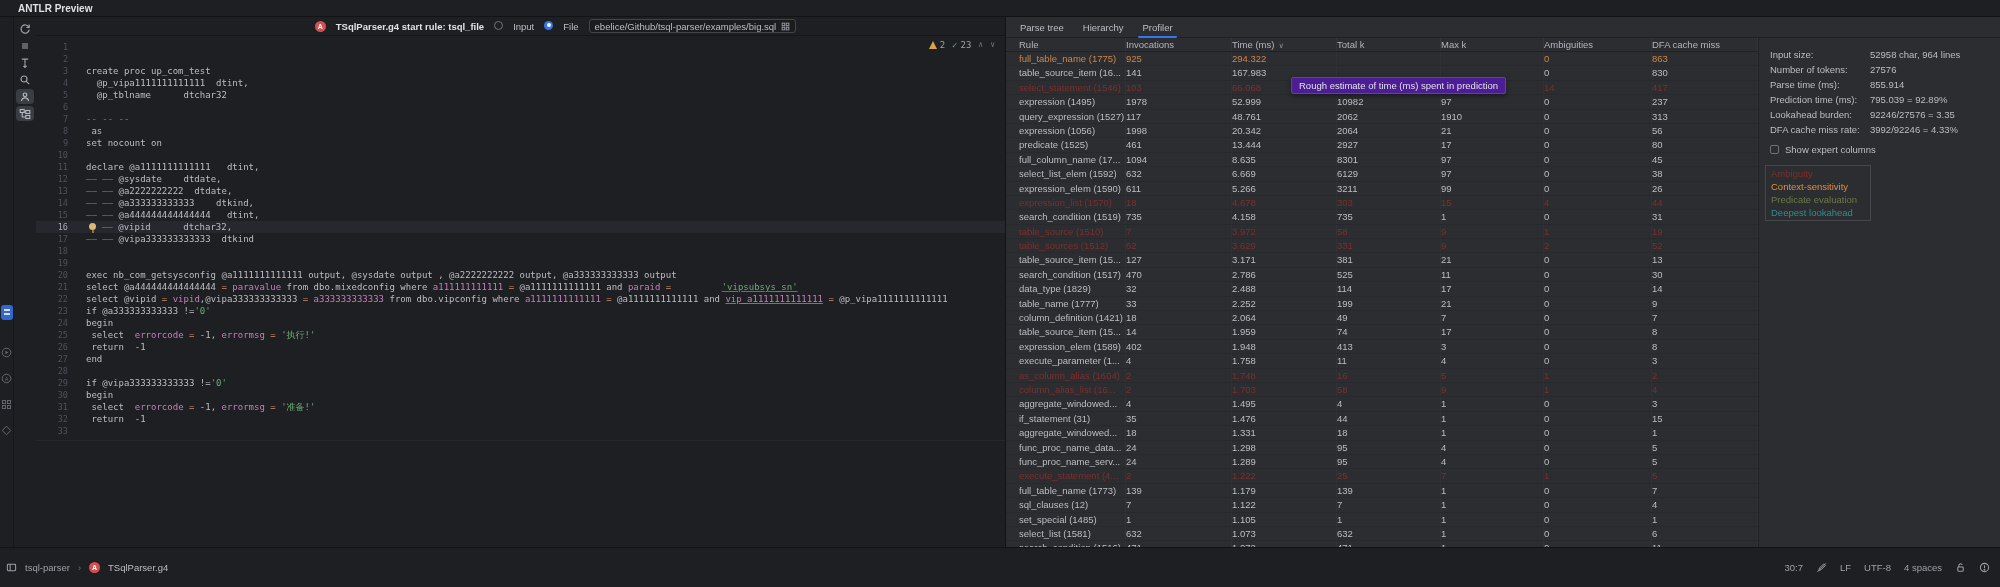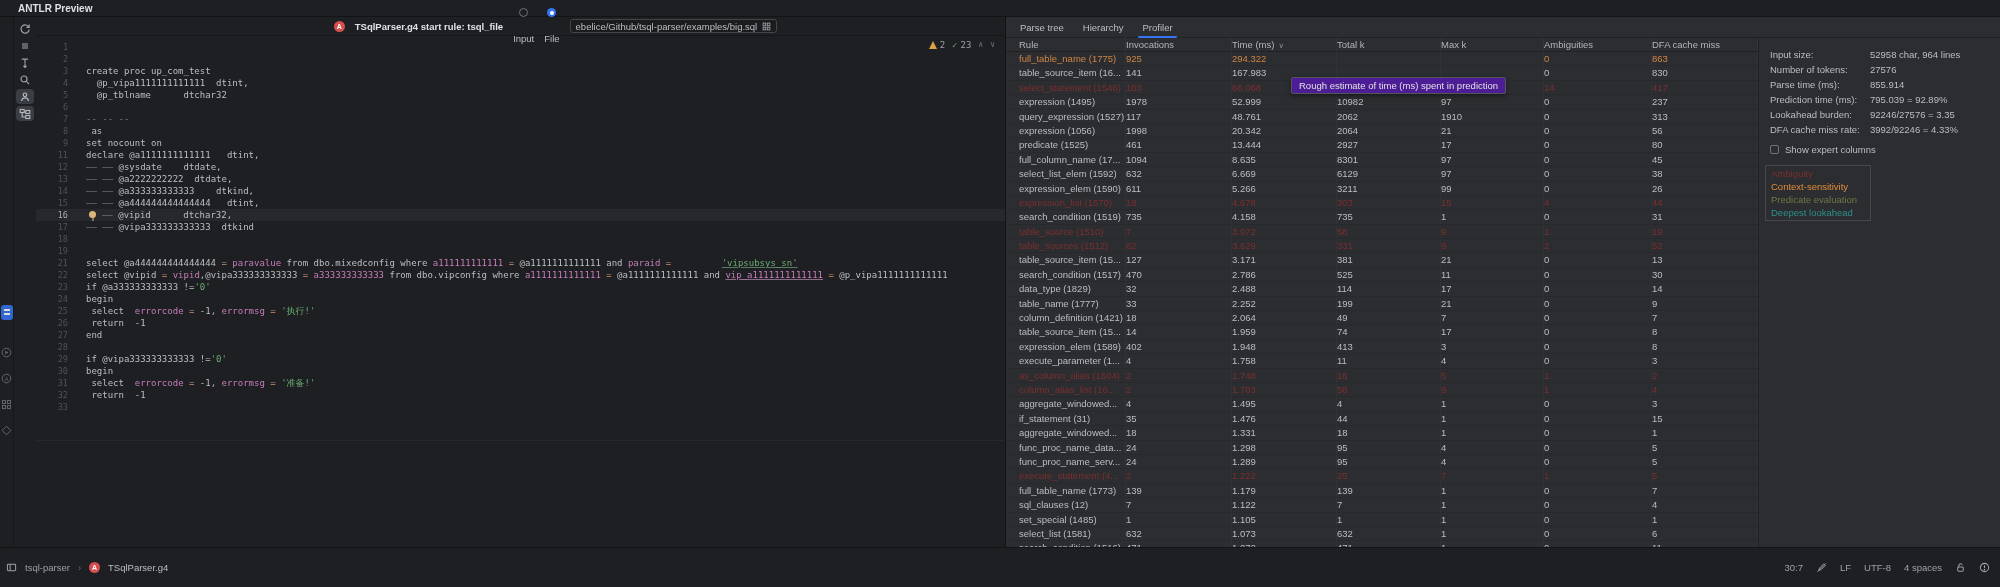--- a/index.html
+++ b/index.html
@@ -22,21 +22,21 @@
   .preview-toolbar { position:absolute; left:14px; top:17px; width:22px; height:548px; background:#1e1f22; padding-top:3px; }
   .ptb-icon { width:18px; height:15px; margin:1px auto 2px auto; display:flex; align-items:center; justify-content:center; }
   .ptb-icon.sel { background:#3a3d42; border-radius:4px; }
 
   
   .editor-region { position:absolute; left:36px; top:17px; width:969px; height:548px; background:#1e1f22; }
   .editor-toolbar { height:19px; border-bottom:1px solid #161718; display:flex; align-items:center; justify-content:center; gap:10px; padding-left:70px; }
   .grammar-title { font-size:9.5px; font-weight:bold; color:#dfe1e5; }
   .antlr-dot { width:11px; height:11px; border-radius:50%; background:#d64f4f; display:inline-flex; align-items:center; justify-content:center; flex:none; }
   .antlr-dot::before { content:"A"; color:#fff; font-size:7px; font-weight:bold; font-family:"Liberation Sans",sans-serif; }
-  .radio-group { display:flex; align-items:center; gap:16px;flex-direction:column; }
+  .radio-group { display:flex; gap:10px; }
   .radio { width:9px; height:9px; border-radius:50%; border:1px solid #6f737a; background:transparent; flex:none; }
   .radio.sel { background:#3574f0; border:none; position:relative; }
   .radio.sel::after { content:""; position:absolute; left:2.5px; top:2.5px; width:4px; height:4px; border-radius:50%; background:#fff; }
   .radio-label { font-size:9.5px; color:#bcbec4; }
   .path-field { height:14px; display:flex; align-items:center; gap:5px; background:#1b1c1e; border:1px solid #43454a; border-radius:3px; padding:0 5px; }
   .path-text { font-size:9.5px; color:#bcbec4; white-space:nowrap; }
 
   .code-viewport { position:relative; height:405px; border-bottom:1px solid #26282c; overflow:hidden;
     font-family:"DejaVu Sans Mono","Liberation Mono",monospace; font-size:9px; padding-top:5px; }
   .code-line { display:flex; height:12px; line-height:12px; white-space:pre; }
@@ -227,29 +227,31 @@
     <div>
         <div class="code-line"><span class="gutter">1</span><span class="line-content"></span></div>
         <div class="code-line"><span class="gutter">2</span><span class="line-content"></span></div>
         <div class="code-line"><span class="gutter">3</span><span class="line-content"><span class="tk-p">create proc up_com_test</span></span></div>
         <div class="code-line"><span class="gutter">4</span><span class="line-content"><span class="tk-p">  @p_vipa1111111111111  dtint,</span></span></div>
         <div class="code-line"><span class="gutter">5</span><span class="line-content"><span class="tk-p">  @p_tblname      dtchar32</span></span></div>
         <div class="code-line"><span class="gutter">6</span><span class="line-content"></span></div>
         <div class="code-line"><span class="gutter">7</span><span class="line-content"><span class="tk-c">-- -- --</span></span></div>
         <div class="code-line"><span class="gutter">8</span><span class="line-content"><span class="tk-p"> as</span></span></div>
         <div class="code-line"><span class="gutter">9</span><span class="line-content"><span class="tk-p">set nocount on</span></span></div>
+        <div class="code-line"><span class="gutter">10</span><span class="line-content"></span></div>
         <div class="code-line"><span class="gutter">11</span><span class="line-content"><span class="tk-p">declare @a1111111111111   dtint,</span></span></div>
         <div class="code-line"><span class="gutter">12</span><span class="line-content"><span class="tk-c">—— —— </span><span class="tk-p">@sysdate    dtdate,</span></span></div>
         <div class="code-line"><span class="gutter">13</span><span class="line-content"><span class="tk-c">—— —— </span><span class="tk-p">@a2222222222  dtdate,</span></span></div>
         <div class="code-line"><span class="gutter">14</span><span class="line-content"><span class="tk-c">—— —— </span><span class="tk-p">@a333333333333    dtkind,</span></span></div>
         <div class="code-line"><span class="gutter">15</span><span class="line-content"><span class="tk-c">—— —— </span><span class="tk-p">@a444444444444444   dtint,</span></span></div>
         <div class="code-line current"><span class="gutter">16</span><span class="line-content"><span class="bulb"></span><span class="tk-c">—— </span><span class="tk-p">@vipid      dtchar32,</span></span></div>
         <div class="code-line"><span class="gutter">17</span><span class="line-content"><span class="tk-c">—— —— </span><span class="tk-p">@vipa333333333333  dtkind</span></span></div>
         <div class="code-line"><span class="gutter">18</span><span class="line-content"></span></div>
         <div class="code-line"><span class="gutter">19</span><span class="line-content"></span></div>
+        <div class="code-line"><span class="gutter">20</span><span class="line-content"><span class="tk-p">exec nb_com_getsysconfig @a1111111111111 output, @sysdate output , @a2222222222 output, @a333333333333 output</span></span></div>
         <div class="code-line"><span class="gutter">21</span><span class="line-content"><span class="tk-p">select @a444444444444444 </span><span class="tk-o">=</span><span class="tk-p"> </span><span class="tk-v">paravalue</span><span class="tk-p"> from dbo.mixedconfig where </span><span class="tk-v">a111111111111</span><span class="tk-p"> </span><span class="tk-o">=</span><span class="tk-p"> @a1111111111111 and </span><span class="tk-v">paraid</span><span class="tk-p"> </span><span class="tk-o">=</span><span class="tk-p"> </span><span class="tk-su">'vipsubsys_sn'</span></span></div>
         <div class="code-line"><span class="gutter">22</span><span class="line-content"><span class="tk-p">select @vipid </span><span class="tk-o">=</span><span class="tk-p"> </span><span class="tk-v">vipid</span><span class="tk-p">,@vipa333333333333 </span><span class="tk-o">=</span><span class="tk-p"> </span><span class="tk-v">a333333333333</span><span class="tk-p"> from dbo.vipconfig where </span><span class="tk-v">a1111111111111</span><span class="tk-p"> </span><span class="tk-o">=</span><span class="tk-p"> @a1111111111111 and </span><span class="tk-vu">vip_a1111111111111</span><span class="tk-p"> </span><span class="tk-o">=</span><span class="tk-p"> @p_vipa1111111111111</span></span></div>
         <div class="code-line"><span class="gutter">23</span><span class="line-content"><span class="tk-p">if @a333333333333 !=</span><span class="tk-s">'0'</span></span></div>
         <div class="code-line"><span class="gutter">24</span><span class="line-content"><span class="tk-p">begin</span></span></div>
         <div class="code-line"><span class="gutter">25</span><span class="line-content"><span class="tk-p"> select  </span><span class="tk-v">errorcode</span><span class="tk-p"> </span><span class="tk-o">=</span><span class="tk-p"> -1, </span><span class="tk-v">errormsg</span><span class="tk-p"> </span><span class="tk-o">=</span><span class="tk-p"> </span><span class="tk-s">'执行!'</span></span></div>
         <div class="code-line"><span class="gutter">26</span><span class="line-content"><span class="tk-p"> return  -1</span></span></div>
         <div class="code-line"><span class="gutter">27</span><span class="line-content"><span class="tk-p">end</span></span></div>
         <div class="code-line"><span class="gutter">28</span><span class="line-content"></span></div>
         <div class="code-line"><span class="gutter">29</span><span class="line-content"><span class="tk-p">if @vipa333333333333 !=</span><span class="tk-s">'0'</span></span></div>
         <div class="code-line"><span class="gutter">30</span><span class="line-content"><span class="tk-p">begin</span></span></div>

